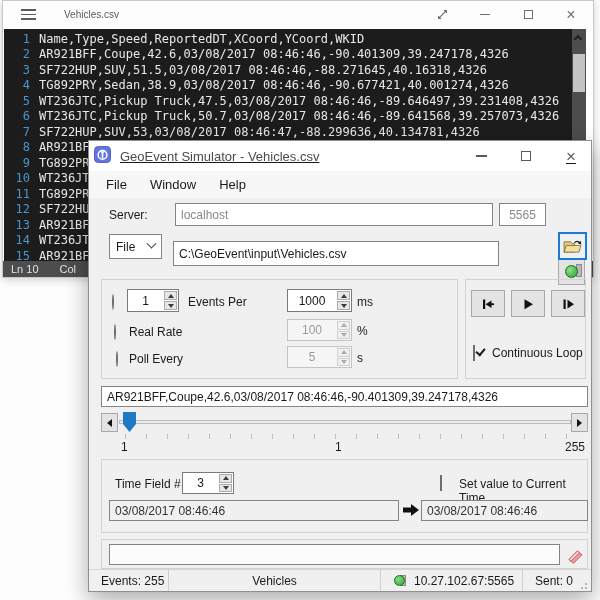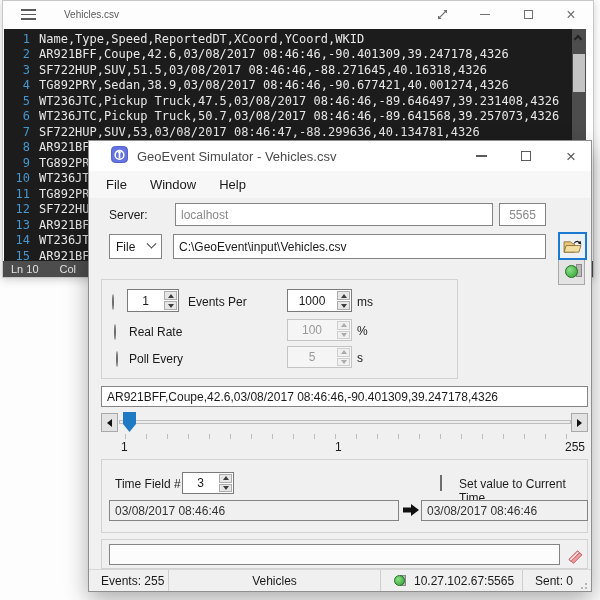--- a/index.html
+++ b/index.html
@@ -28,21 +28,21 @@
   .ed-scroll .chev { position:absolute; top:7px; left:3px; width:6px; height:6px;
                      border-left:2px solid #222; border-top:2px solid #222; transform:rotate(45deg); }
   .ed-thumb { position:absolute; left:1px; top:25px; width:12px; height:38px; background:#c4c4c4; }
   .ed-status { position:absolute; left:0; right:0; bottom:0; height:16px; background:#4d4d4d;
                color:#e2e2e2; font-size:11px; display:flex; align-items:center; padding:0 8px; }
   .ed-status .col { margin-left:21px; }
 
   
   .sim { position:absolute; left:88px; top:140px; width:504px; height:452px;
          background:#f0f0f0; border:1px solid #8f8f8f; box-shadow:0 8px 22px rgba(0,0,0,.32); z-index:2; }
-  .sim-titlebar { height:30px; background:#fff; display:flex; align-items:center; padding-left:22px; }
+  .sim-titlebar { height:30px; background:#fff; display:flex; align-items:center; padding-left:5px;text-decoration:underline; }
   .sim-title { margin-left:9px; font-size:13px; color:#4a4a4a; }
   .sim-controls { margin-left:auto; display:flex; align-items:center; gap:29px; padding-right:12px; }
   .sim-ctl { width:16px; height:16px; display:flex; align-items:center; justify-content:center; color:#5a5a5a; cursor:pointer; }
   .sim-min i { display:block; width:11px; height:1.4px; background:#5a5a5a; }
   .sim-max i { display:block; width:10px; height:10px; border:1.2px solid #5a5a5a; }
   .sim-close { font-size:17px; line-height:1; }
   .menubar { height:27px; background:#f7f7f7; display:flex; align-items:center; gap:23px;
              padding-left:17px; font-size:13px; color:#1a1a1a; }
   .menu-item { cursor:pointer; }
 
@@ -185,21 +185,21 @@
   <div class="abs tb gray" style="left:410px;top:62px;width:47px;height:23px;justify-content:center;">5565</div>
   <div class="abs btn conn-wrap" style="left:469px;top:60px;width:27px;height:27px;">
     <span class="tab"></span>
     <span class="green-dot"></span>
   </div>
 
   <div class="abs combo" style="left:20px;top:93px;width:53px;height:25px;">
     <span>File</span>
     <span class="chev"></span>
   </div>
-  <div class="abs tb" style="left:84px;top:93px;width:373px;height:25px;">C:\GeoEvent\input\Vehicles.csv</div>
+  <div class="abs tb" style="left:84px;top:100px;width:326px;height:25px;">C:\GeoEvent\input\Vehicles.csv</div>
   <div class="abs" style="left:469px;top:91px;width:29px;height:28px;border:2px solid #1a7ad1;background:#eef1f4;display:flex;align-items:center;justify-content:center;cursor:pointer;">
     <svg width="19" height="15" viewBox="0 0 20 16">
       <path d="M1 3h7l2 2h2v9H1z" fill="#e8c87e" stroke="#7a5c1e" stroke-width="0.8"></path>
       <path d="M1 14l2.2-7H19l-2.2 7z" fill="#f3dfa4" stroke="#7a5c1e" stroke-width="0.8"></path>
       <path d="M12 4.2c2.6-2.8 5.4-1.3 5.8 0.6" fill="none" stroke="#1a1a1a" stroke-width="1.3"></path>
       <path d="M18.6 1.8l0.8 4-3.8-1.2z" fill="#1a1a1a"></path>
     </svg>
   </div>
 
   <div class="abs groupbox" style="left:12px;top:138px;width:357px;height:100px;">
@@ -253,20 +253,42 @@
             <i class="tri-up"></i>
           </span>
           <span class="sb">
             <i class="tri-down"></i>
           </span>
         </span>
     </div>
     <span class="abs lbl" style="left:255px;top:71px;">s</span>
   </div>
 
+  <div class="abs groupbox" style="left:376px;top:138px;width:121px;height:100px;">
+    <div class="abs btn" style="left:5px;top:10px;width:34px;height:27px;">
+      <svg width="16" height="16" viewBox="0 0 16 16" fill="#111">
+        <rect x="3" y="3.5" width="2.2" height="9.5"></rect>
+        <polygon points="5.6,8.2 11.5,4.4 11.5,12"></polygon>
+        <rect x="11" y="7.3" width="3" height="1.8"></rect>
+      </svg>
+    </div>
+    <div class="abs btn" style="left:45px;top:10px;width:34px;height:27px;">
+      <svg width="16" height="16" viewBox="0 0 16 16" fill="#111">
+        <polygon points="4.5,3.2 13,8.2 4.5,13.2"></polygon>
+      </svg>
+    </div>
+    <div class="abs btn" style="left:85px;top:10px;width:34px;height:27px;">
+      <svg width="16" height="16" viewBox="0 0 16 16" fill="#111">
+        <rect x="3.5" y="3.5" width="2.2" height="9.5"></rect>
+        <polygon points="7.5,3.8 14,8.2 7.5,12.6"></polygon>
+      </svg>
+    </div>
+    <span class="abs cb checked" style="left:7px;top:66px;"></span>
+    <span class="abs lbl" style="left:26px;top:66px;">Continuous Loop</span>
+  </div>
 
   <div class="abs tb" style="left:12px;top:245px;width:487px;height:21px;">AR921BFF,Coupe,42.6,03/08/2017 08:46:46,-90.401309,39.247178,4326</div>
 
   <div class="abs btn" style="left:12px;top:272px;width:17px;height:19px;">
     <i style="width:0;height:0;border-top:4px solid transparent;border-bottom:4px solid transparent;border-right:5px solid #111;"></i>
   </div>
   <div class="abs sl-track" style="left:30px;top:279px;width:452px;height:4px;"></div>
   <div class="abs sl-thumb" style="left:34px;top:271px;width:13px;height:20px;"></div>
   <div class="abs btn" style="left:482px;top:272px;width:17px;height:19px;">
     <i style="width:0;height:0;border-top:4px solid transparent;border-bottom:4px solid transparent;border-left:5px solid #111;"></i>

